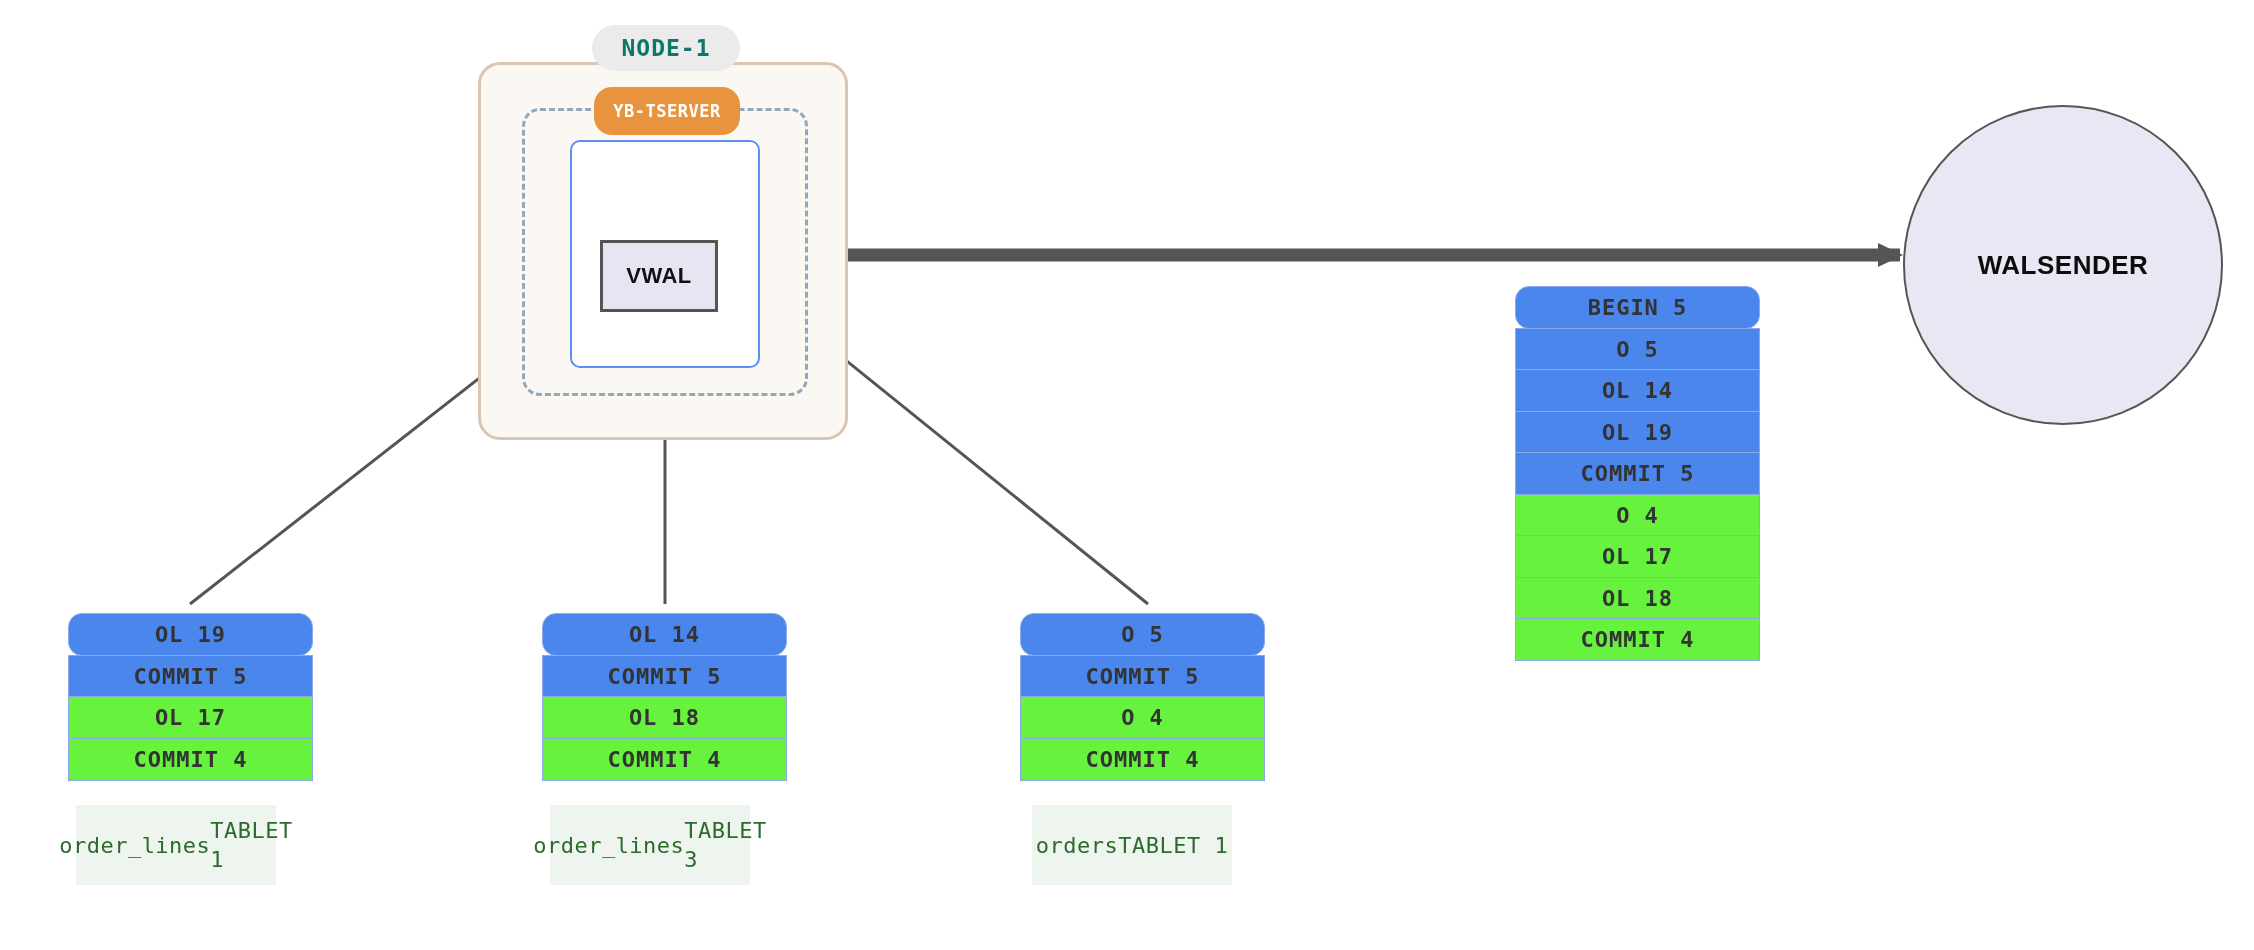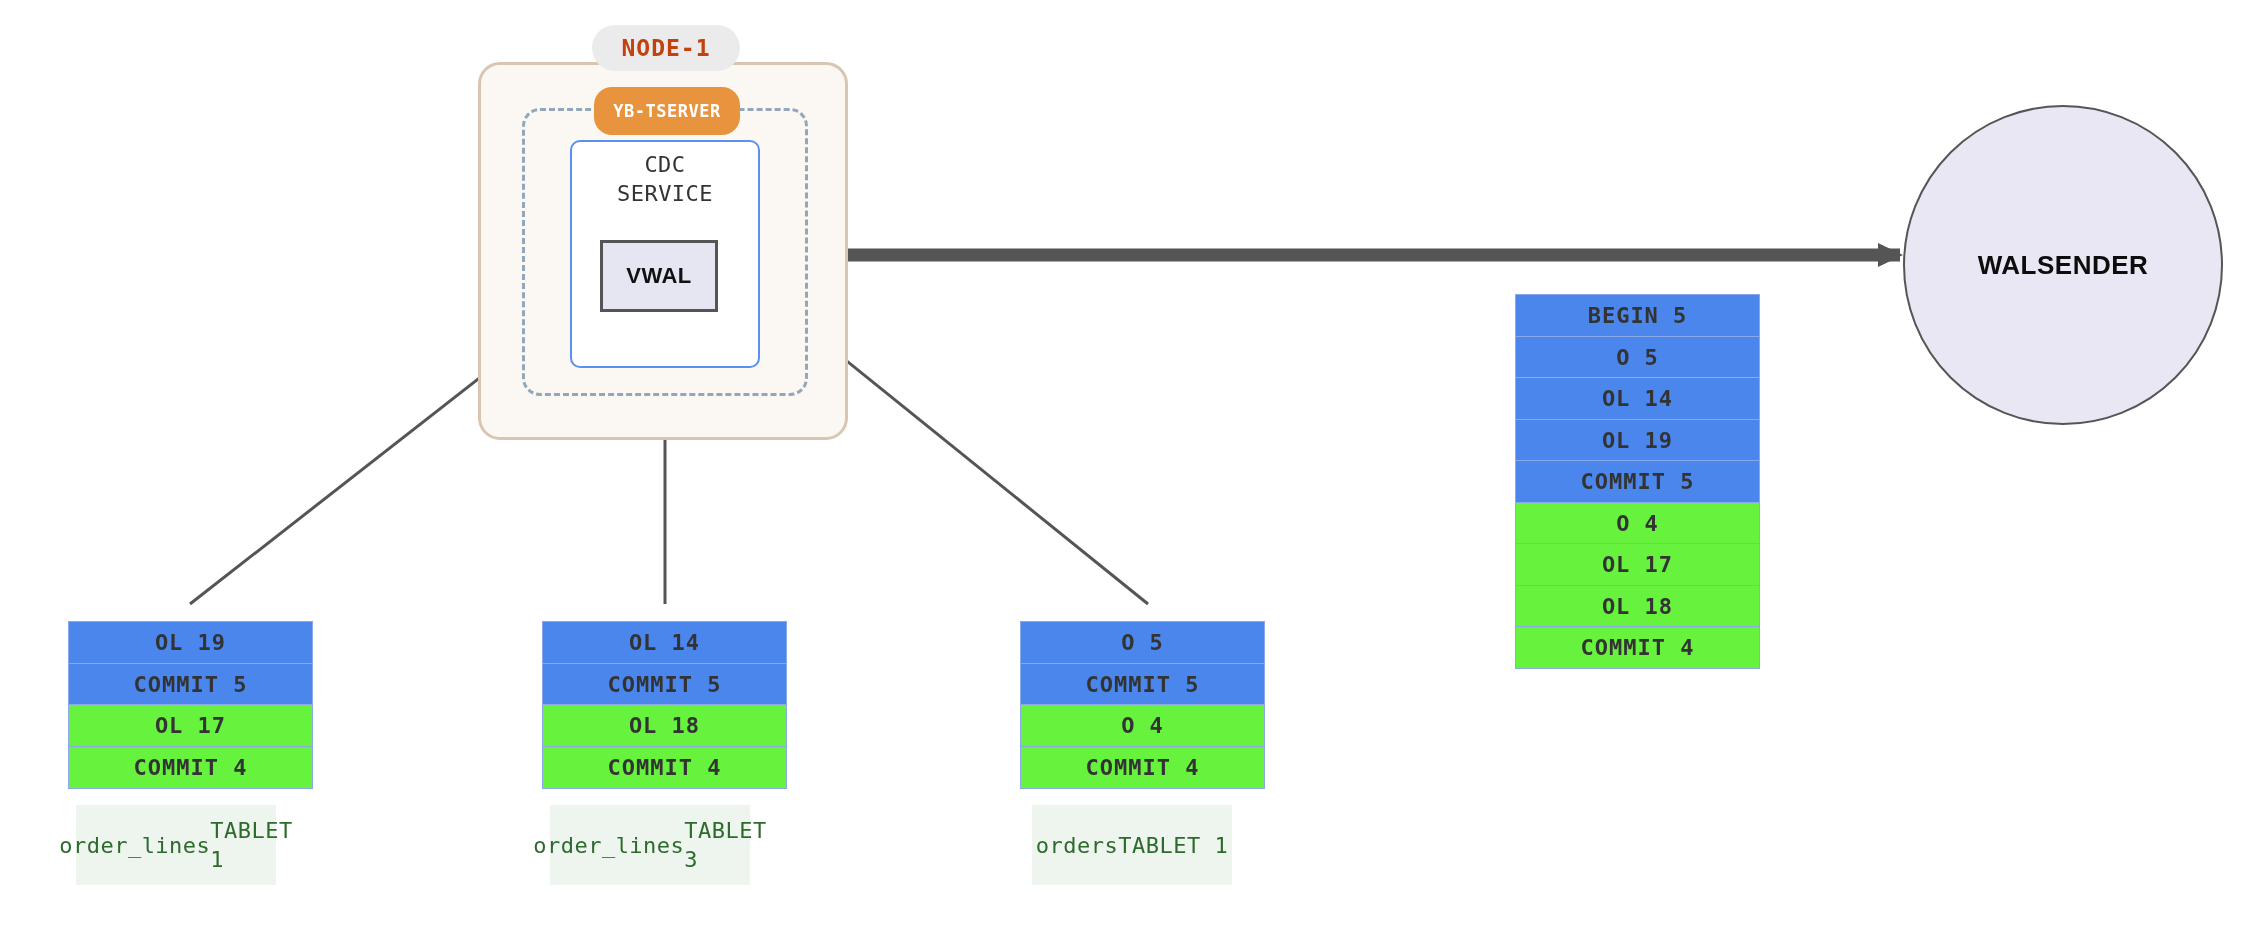--- a/index.html
+++ b/index.html
@@ -44,21 +44,21 @@
     width: 148px;
     height: 46px;
     background: #ebebeb;
     border-radius: 23px;
     display: flex;
     align-items: center;
     justify-content: center;
     font-size: 23px;
     font-weight: bold;
     letter-spacing: 1px;
-    color: #c2410c;
+    color: #0f766e;
     box-sizing: border-box;
   }
   .tserver-dashed {
     position: absolute;
     left: 522px;
     top: 108px;
     width: 286px;
     height: 288px;
     border: 3px dashed #93a7ba;
     border-radius: 18px;
@@ -155,21 +155,21 @@
     border: 1.5px solid #8aa9e8;
     display: flex;
     align-items: center;
     justify-content: center;
     font-size: 22px;
     font-weight: bold;
     letter-spacing: 1px;
     color: #333333;
     margin-top: -1.5px;
   }
-  .row:first-child { margin-top: 16px; }
+  .row:first-child { margin-top: 8px; border-radius: 14px; }
   .row.blue  { background: #4a86ec; }
   .row.green { background: #66f23d; }
 
   .tablet-stack { width: 245px; height: 170px; }
   .tablet-stack .row { height: 43px; }
 
   .out-stack { width: 245px; height: 415px; }
   .out-stack .row { height: 43px; }
 
   
@@ -211,22 +211,20 @@
     <line x1="1148" y1="604" x2="755" y2="287" stroke="#555555" stroke-width="3" marker-end="url(#arrowThin)"></line>
 
     <line x1="848" y1="255" x2="1900" y2="255" stroke="#555555" stroke-width="13" marker-end="url(#arrowThick)"></line>
   </svg>
 
   <div class="node-box"></div>
 
   <div class="tserver-dashed"></div>
 
   <div class="cdc-box"></div>
-  <div class="cdc-label">CDC
-SERVICE</div>
 
   <div class="vwal-box">
     <span>VWAL</span>
   </div>
 
   <div class="tserver-pill">
     <span>YB-TSERVER</span>
   </div>
 
   <div class="node-pill">

